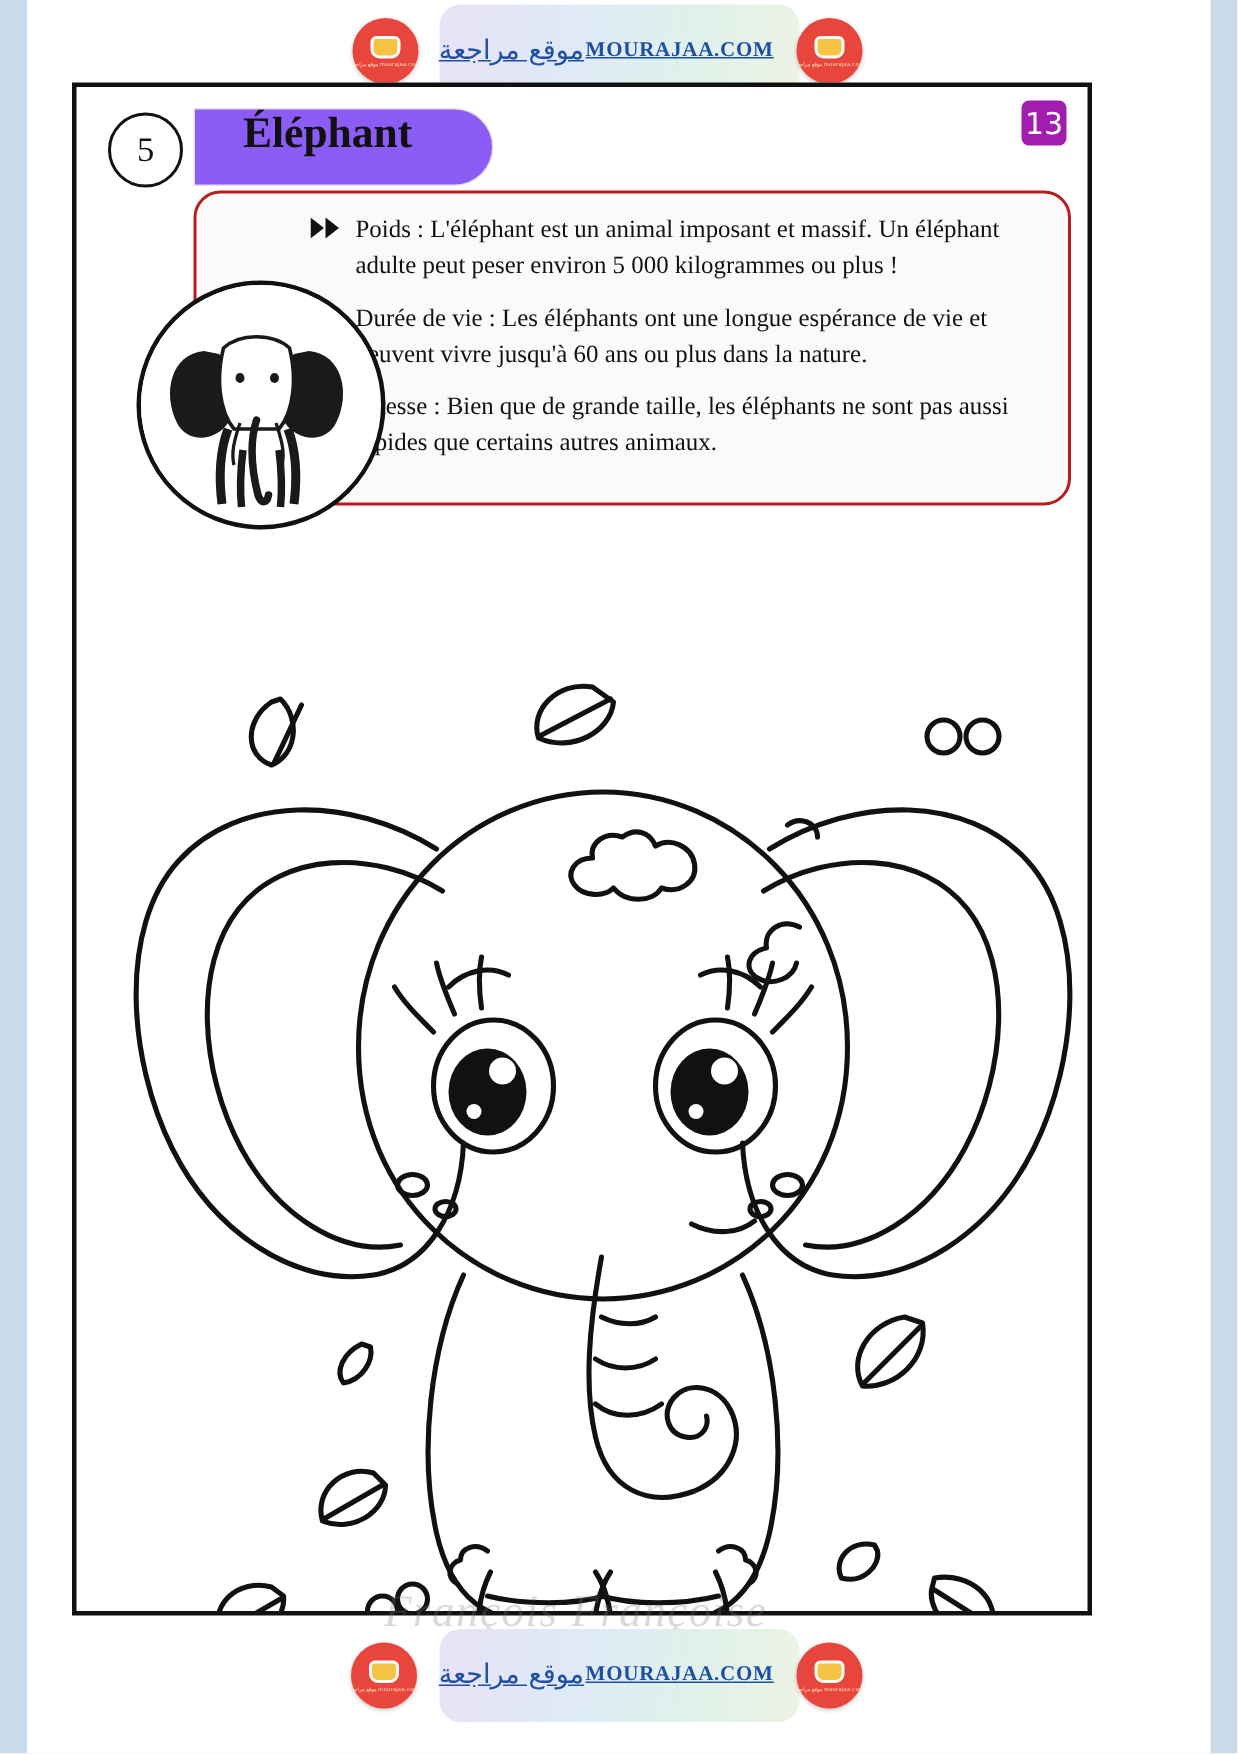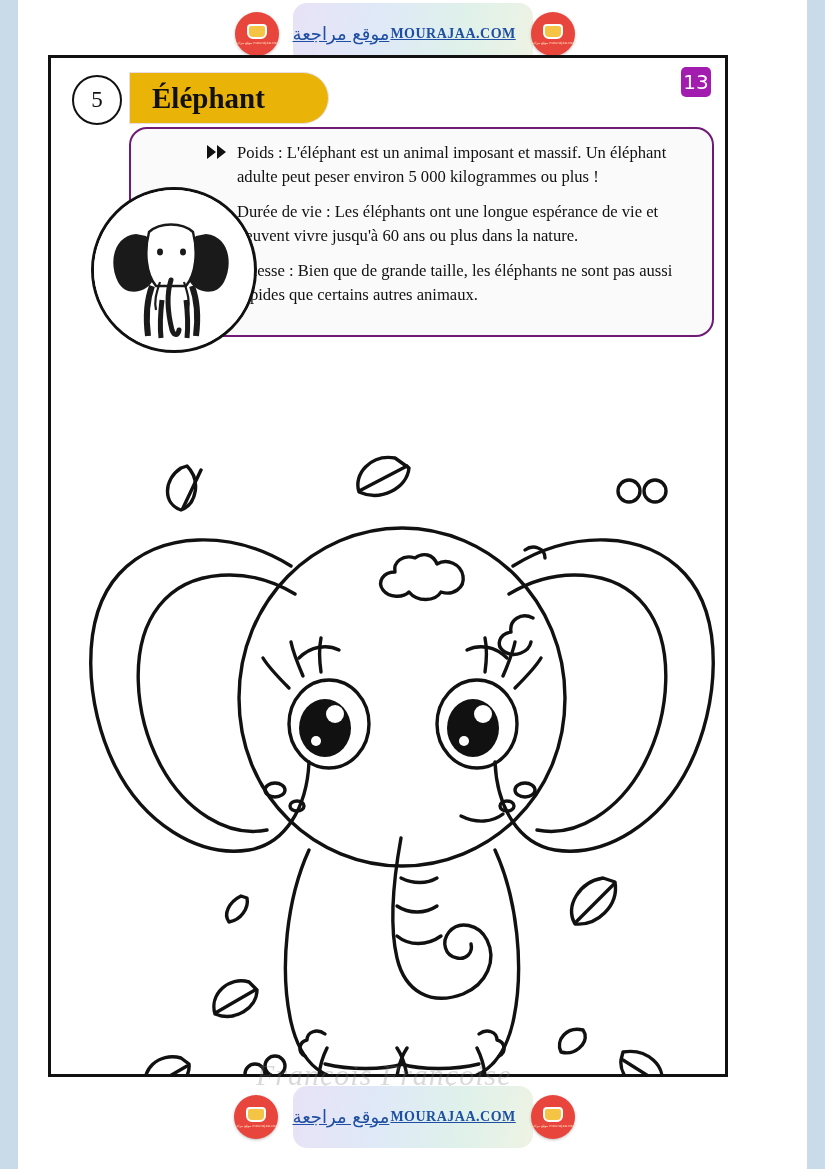--- a/index.html
+++ b/index.html
@@ -131,26 +131,26 @@
     font-size: 23px;
     color: #111;
     background: #fff;
   }
   .hdr-title-box {
     position: absolute;
     left: 78px;
     top: 14px;
     width: 200px;
     height: 52px;
-    background: #eab308;
+    background: #8b5cf6;
     border-radius: 0 26px 26px 0;
     border: 1px solid #eadde4;
     display: flex;
-    align-items: center;
-    padding-left: 22px;
+    align-items: flex-start;
+    padding-left: 32px;
     box-sizing: border-box;
   }
   .hdr-title {
     font-size: 29px;
     font-weight: bold;
     color: #111;
   }
   .page-badge {
     position: absolute;
     right: 14px;
@@ -168,21 +168,21 @@
   }
 
   
   .facts {
     position: absolute;
     left: 78px;
     top: 69px;
     width: 585px;
     min-height: 210px;
     background: #fafafa;
-    border: 2px solid #701a75;
+    border: 2px solid #b91c1c;
     border-radius: 18px;
     box-sizing: border-box;
     padding: 12px 16px 12px 76px;
   }
   .fact {
     display: flex;
     align-items: flex-start;
     margin-bottom: 12px;
   }
   .fact:last-child { margin-bottom: 0; }

